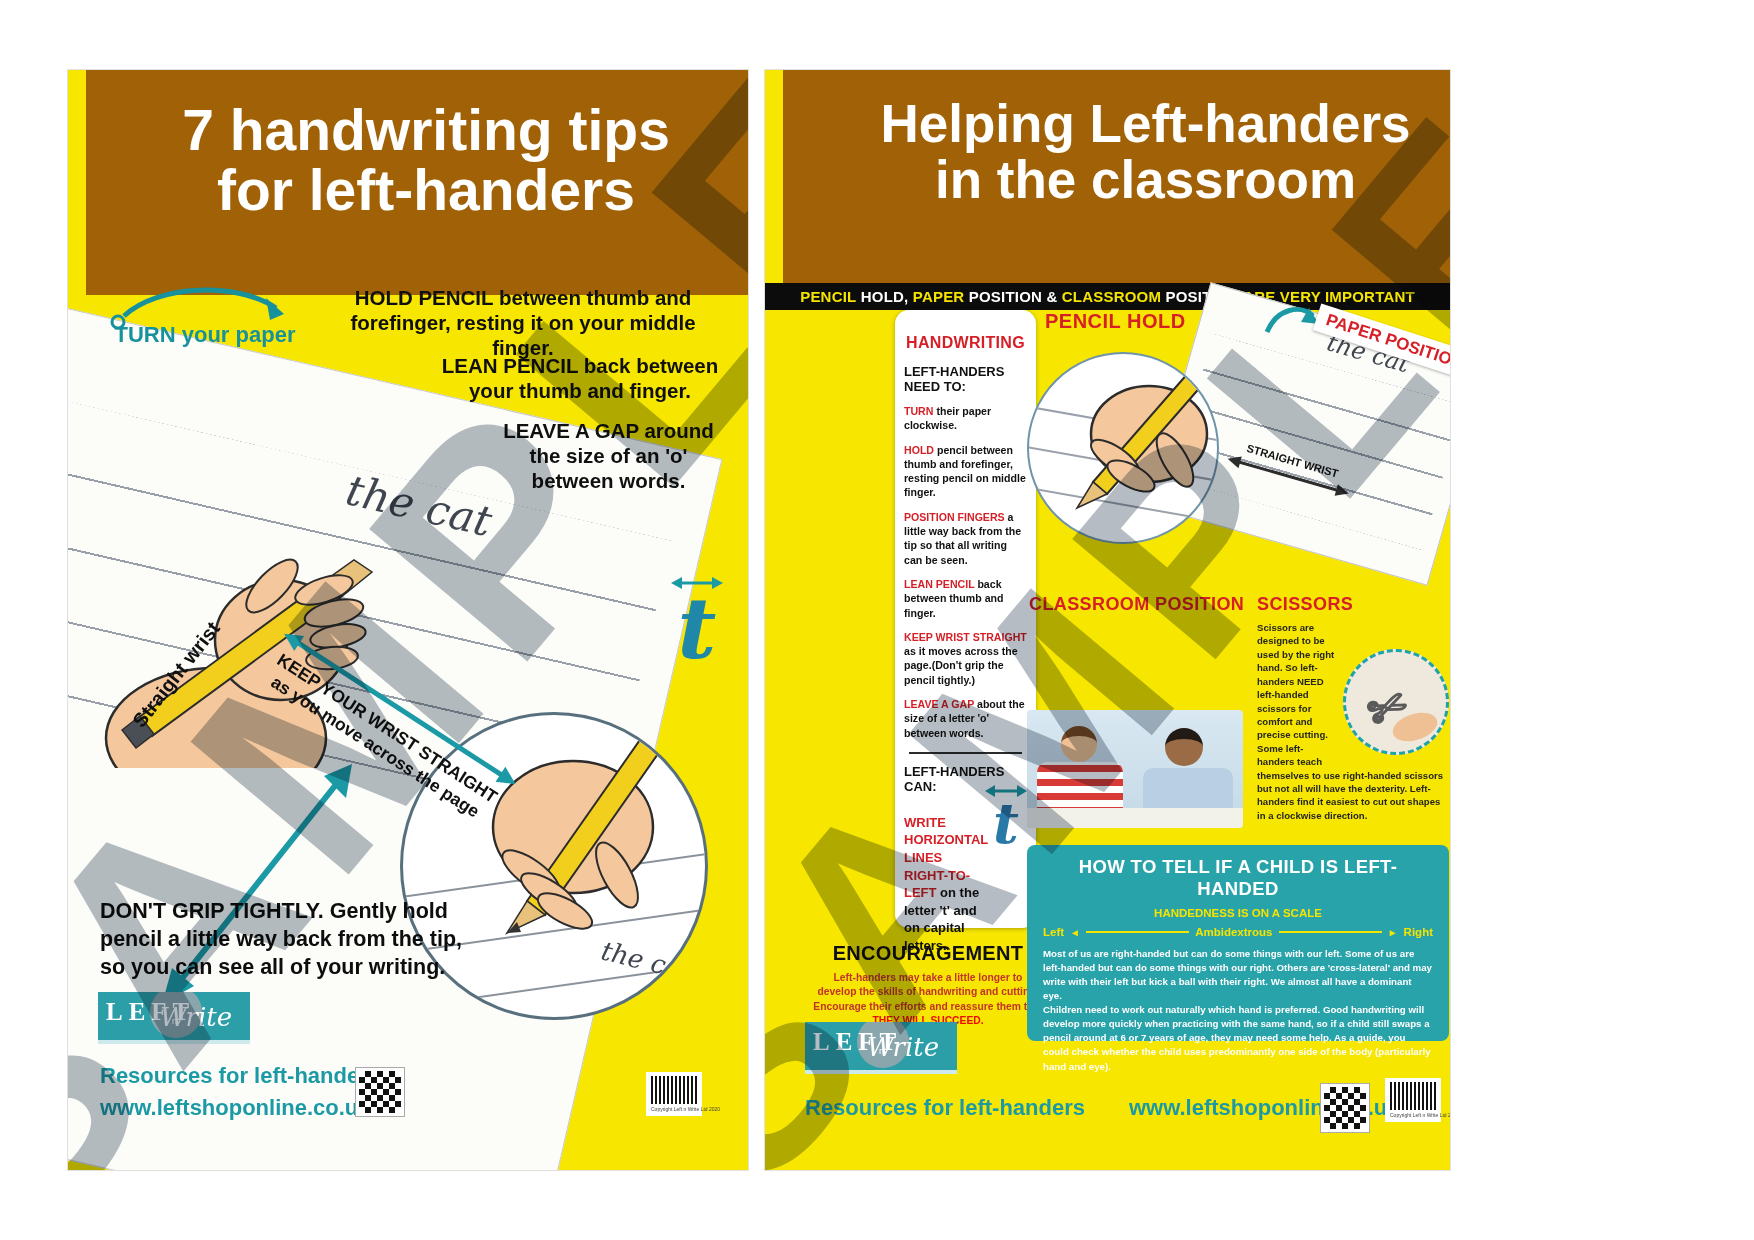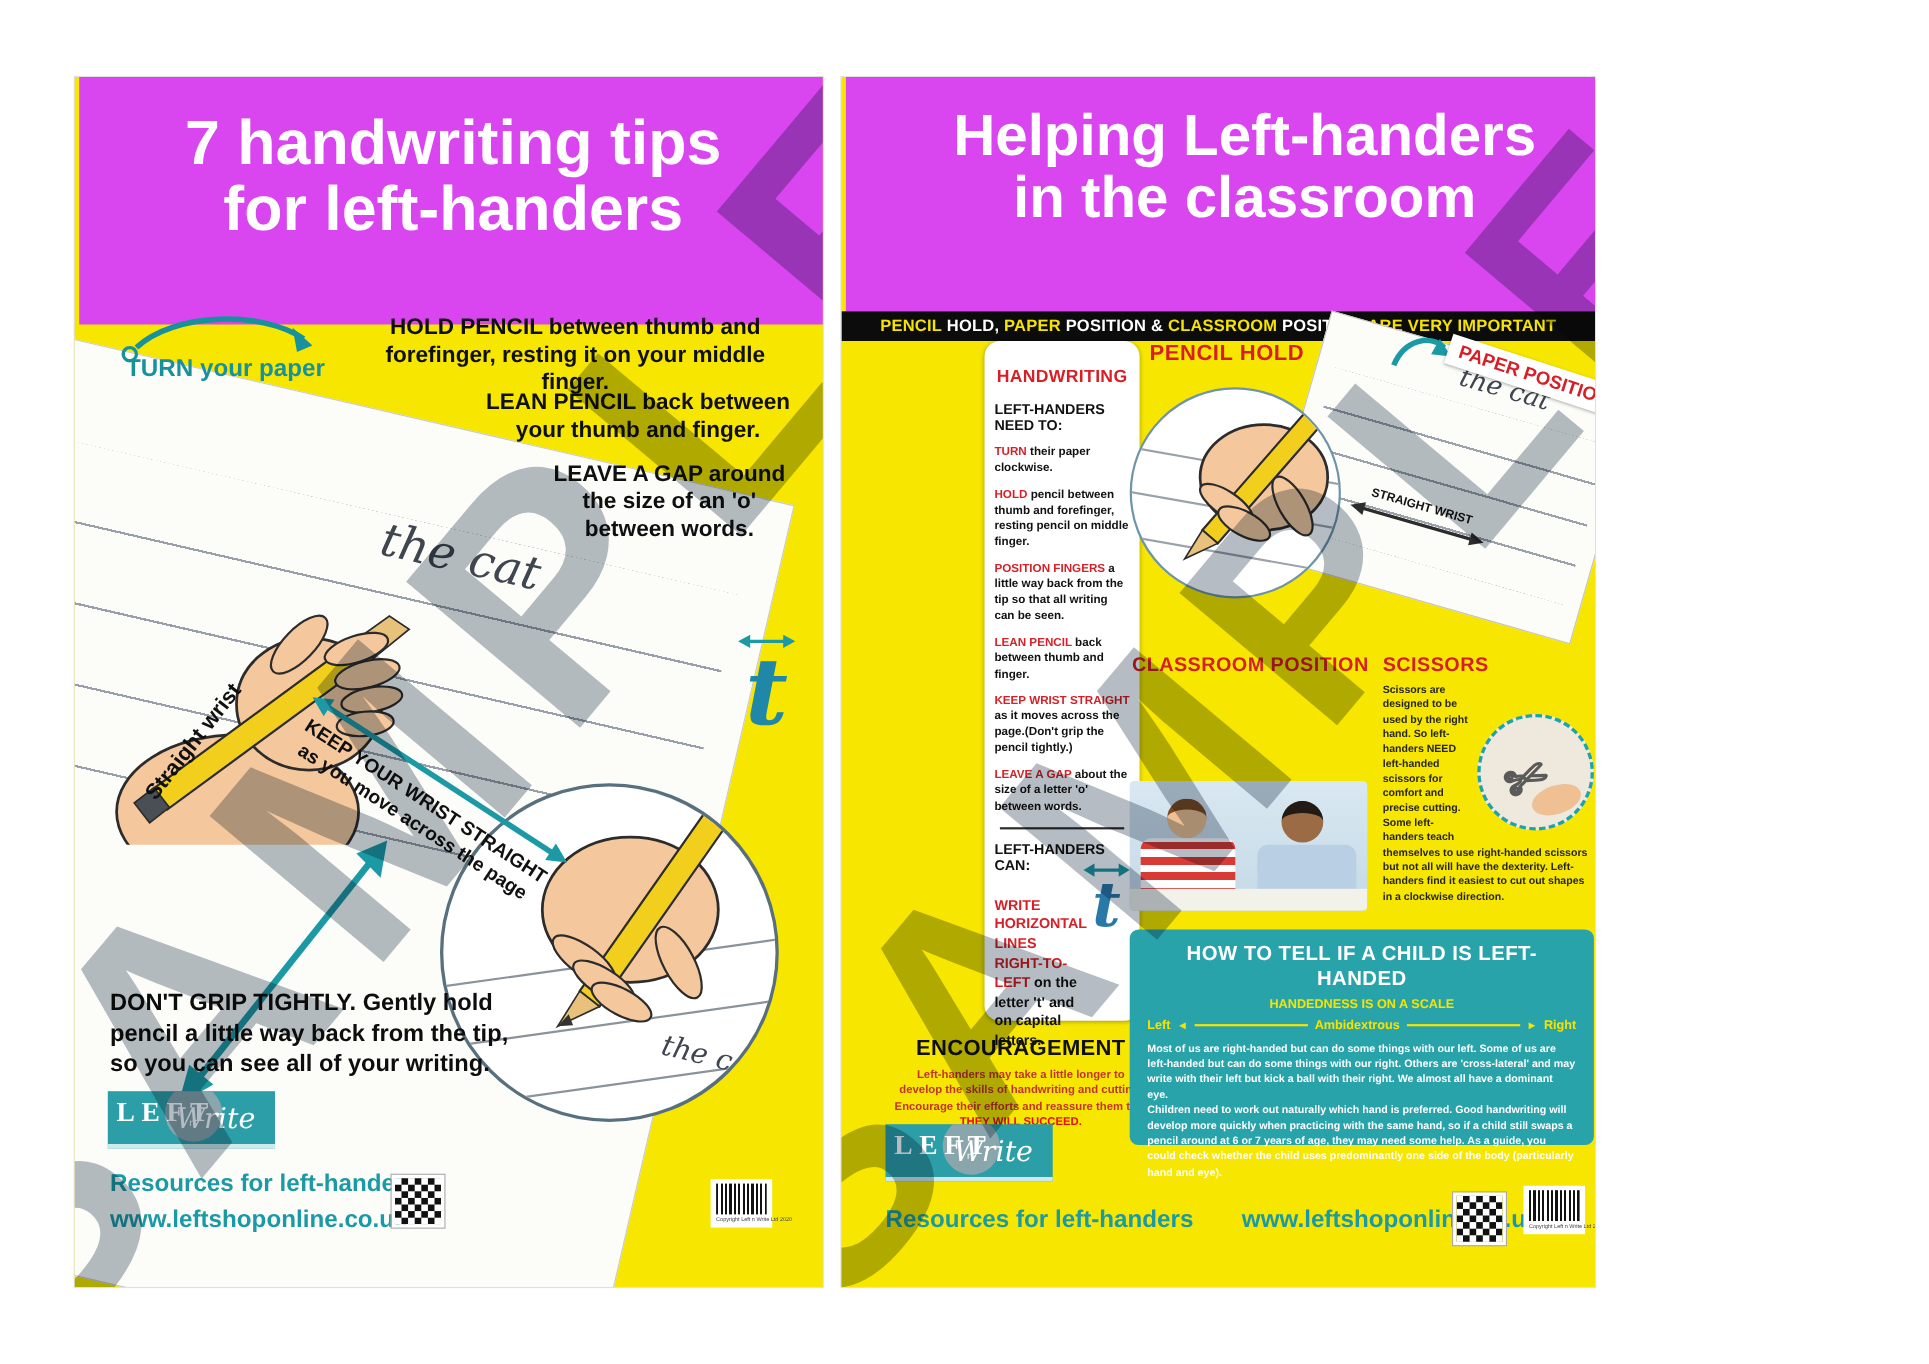--- a/index.html
+++ b/index.html
@@ -3,21 +3,21 @@
 <meta charset="utf-8">
 <style>
   * { margin:0; padding:0; box-sizing:border-box; }
   body { background:#ffffff; font-family:"Liberation Sans", sans-serif; }
   .canvas { position:relative; width:1754px; height:1240px; background:#fff; overflow:hidden; }
 
   .poster { position:absolute; top:70px; height:1100px; background:#f7e600; overflow:hidden; box-shadow:0 0 0 1px #e0e0e0; }
   .poster.left  { left:68px;  width:680px; }
   .poster.right { left:765px; width:685px; }
 
-  .header { position:absolute; left:4px; top:0; width:100%; background:#d946ef; color:#fff; text-align:center; z-index:3; }
+  .header { position:absolute; left:18px; top:0; width:100%; background:#a16207; color:#fff; text-align:center; z-index:3; }
   .poster.left  .header { height:225px; }
   .poster.right .header { height:213px;padding-left:40px; }
   .title { font-weight:bold; line-height:1.06; }
   .poster.left  .title { font-size:57px; padding-top:30px; }
   .poster.right .title { font-size:53px; padding-top:26px; }
 
   .banner { position:absolute; left:0; top:213px; width:100%; height:27px; background:#0c0c0c; display:flex; align-items:center; justify-content:center; font-weight:bold; font-size:15px; letter-spacing:.2px; z-index:4; white-space:pre; }
   .banner .y { color:#f5e400; } .banner .w { color:#fff; }
 
   

